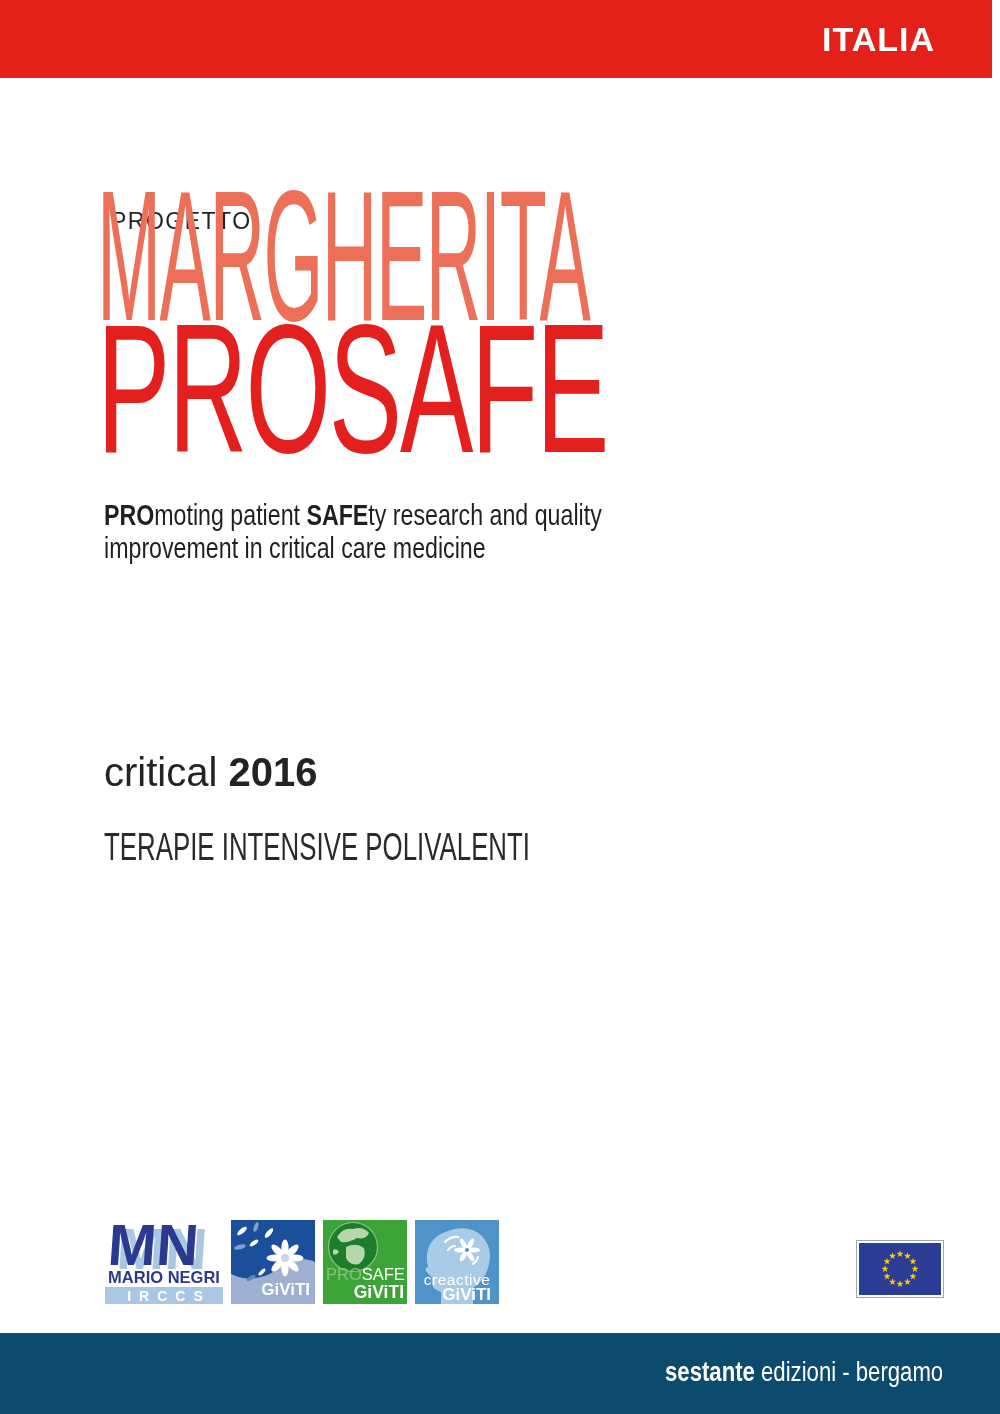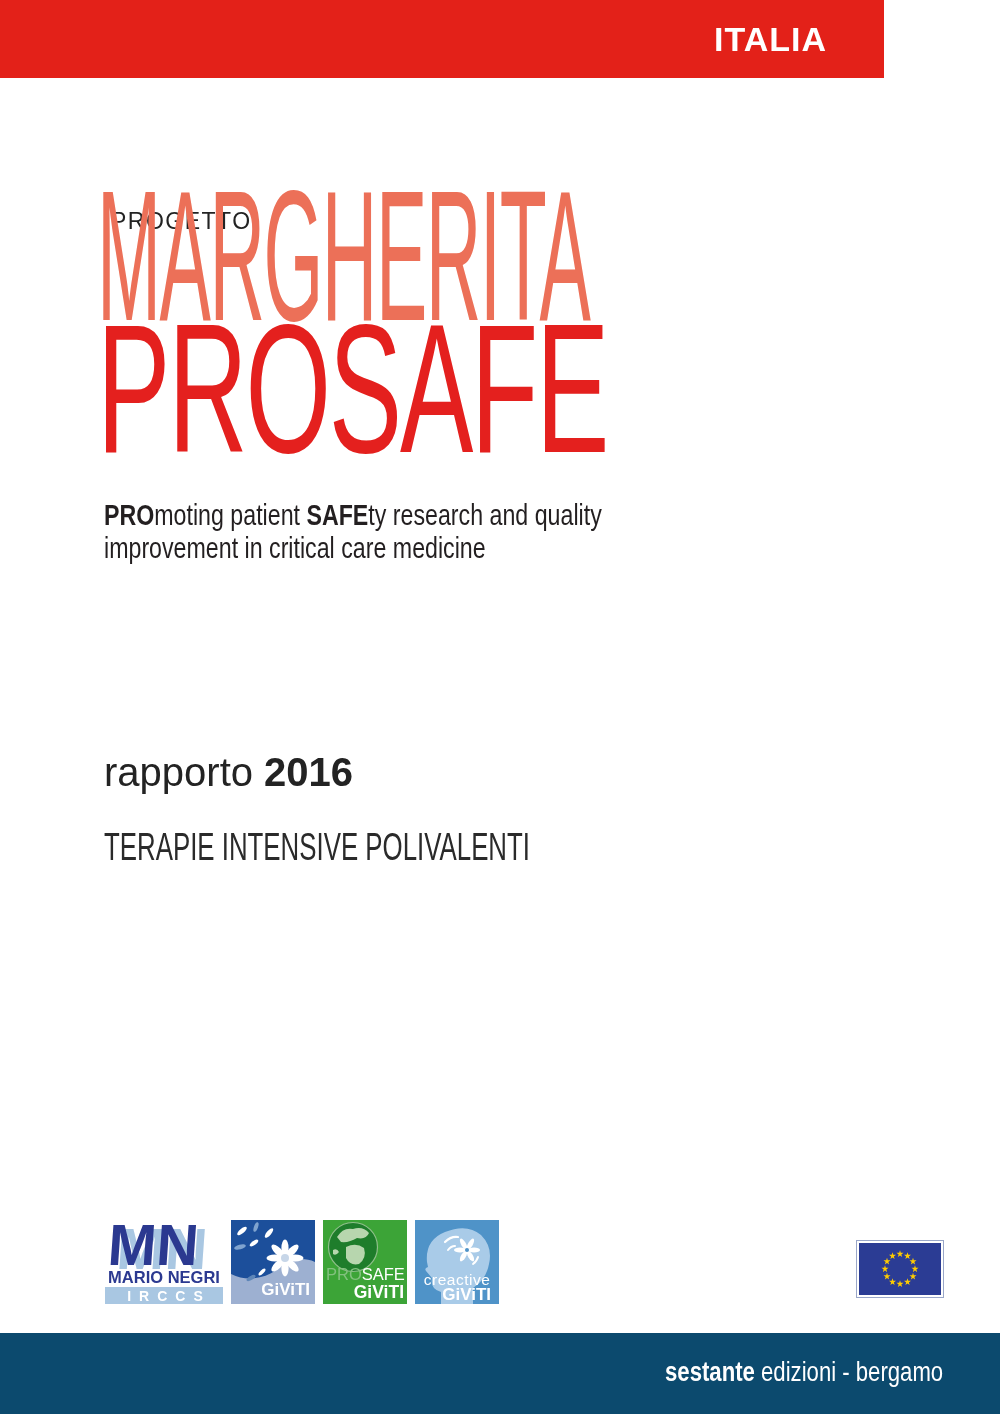--- a/index.html
+++ b/index.html
@@ -3,21 +3,21 @@
 <meta charset="utf-8">
 <style>
   html,body { margin:0; padding:0; background:#ffffff; }
   .page {
     position:relative; width:1000px; height:1414px; background:#ffffff;
     font-family:"Liberation Sans", sans-serif; overflow:hidden;
   }
   .abs { position:absolute; line-height:1; white-space:nowrap; }
 
   
-  .top-bar { position:absolute; top:0; left:0; width:884px; height:78px; background:#E32119; }
+  .top-bar { position:absolute; top:0; left:0; width:992px; height:78px; background:#E32119; }
   .country { top:22px; right:57px; font-size:34px; font-weight:bold; letter-spacing:1px; color:#ffffff; }
 
   
   .kicker { left:111px; top:162px; font-size:23px; letter-spacing:1.5px; color:#232323;margin-top:48px; }
   .title-line { position:absolute; line-height:1; white-space:nowrap; font-size:100px; font-weight:400; transform-origin:0 0; letter-spacing:-2px; }
   .title-margherita { left:97px; top:162px; color:#EC7058; transform:scale(0.77,1.86); }
   .title-prosafe   { left:97px; top:296px; color:#E4201E; transform:scale(1.10,1.84); }
 
   
   .subtitle { position:absolute; left:104px; top:499px; font-size:29px; line-height:33px; color:#231F20; transform:scaleX(0.80); transform-origin:0 0; white-space:nowrap; }
@@ -51,21 +51,21 @@
 
   <div class="abs kicker">PROGETTO</div>
   <div class="title-line title-margherita">MARGHERITA</div>
   <div class="title-line title-prosafe">PROSAFE</div>
 
   <div class="subtitle">
     <div><b>PRO</b><span>moting patient </span><b>SAFE</b><span>ty research and quality</span></div>
     <div>improvement in critical care medicine</div>
   </div>
 
-  <div class="abs report"><span>rapporto </span><b>2016</b></div>
+  <div class="abs report"><span>critical </span><b>2016</b></div>
   <div class="abs section">TERAPIE INTENSIVE POLIVALENTI</div>
 
   <div class="logos">
 
     <svg class="logo" width="118" height="84" viewBox="0 0 118 84">
       <text x="14" y="49" font-family="Liberation Sans, sans-serif" font-size="58" font-weight="bold" fill="#A9C7E2" transform="skewX(-4)">MN</text>
       <text x="5" y="45" font-family="Liberation Sans, sans-serif" font-size="58" font-weight="bold" fill="#2B3990" transform="skewX(-4)">MN</text>
       <text x="59" y="63" text-anchor="middle" font-family="Liberation Sans, sans-serif" font-size="16.5" font-weight="bold" fill="#2B3990">MARIO NEGRI</text>
       <rect x="0" y="67" width="118" height="17" fill="#A9C7E2"></rect>
       <text x="64" y="80.5" text-anchor="middle" font-family="Liberation Sans, sans-serif" font-size="14" font-weight="bold" fill="#ffffff" letter-spacing="8">IRCCS</text>

